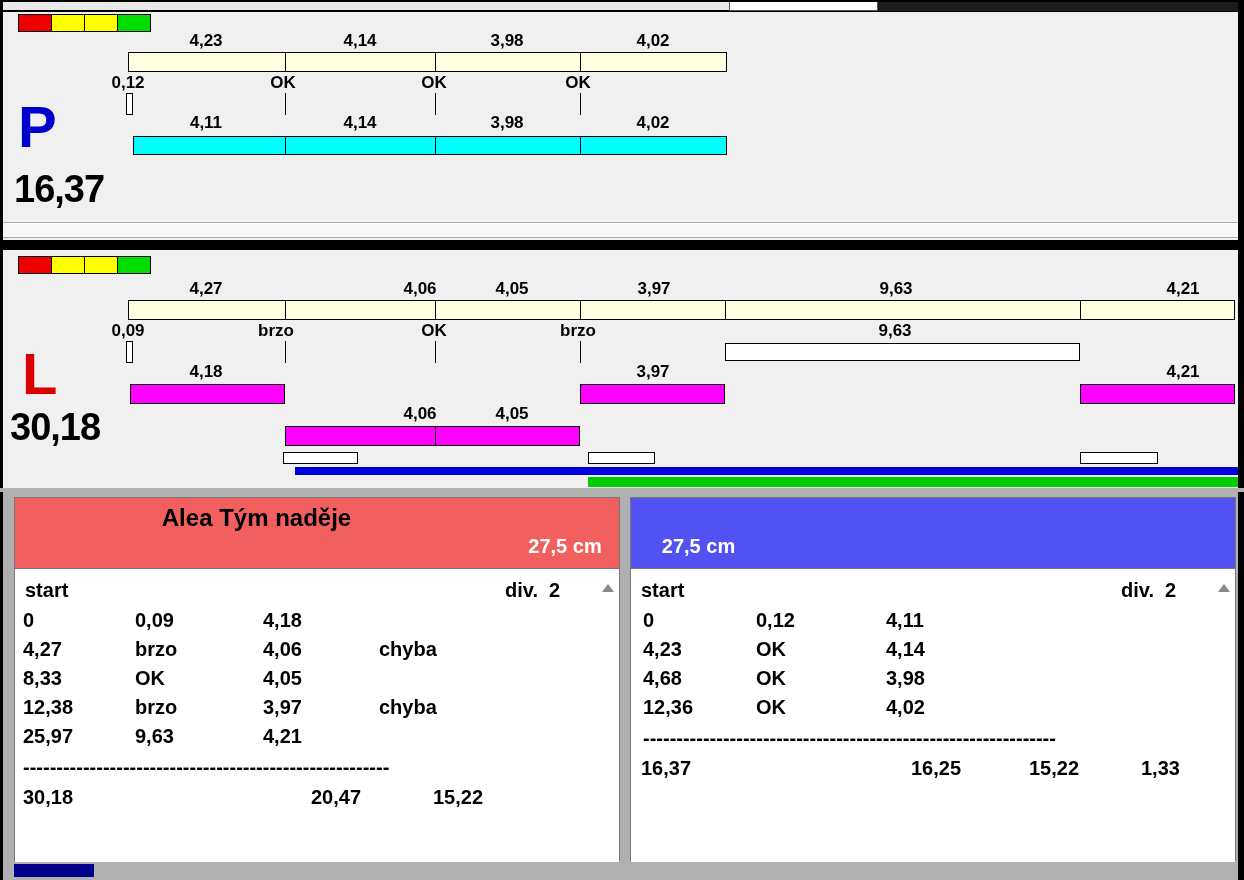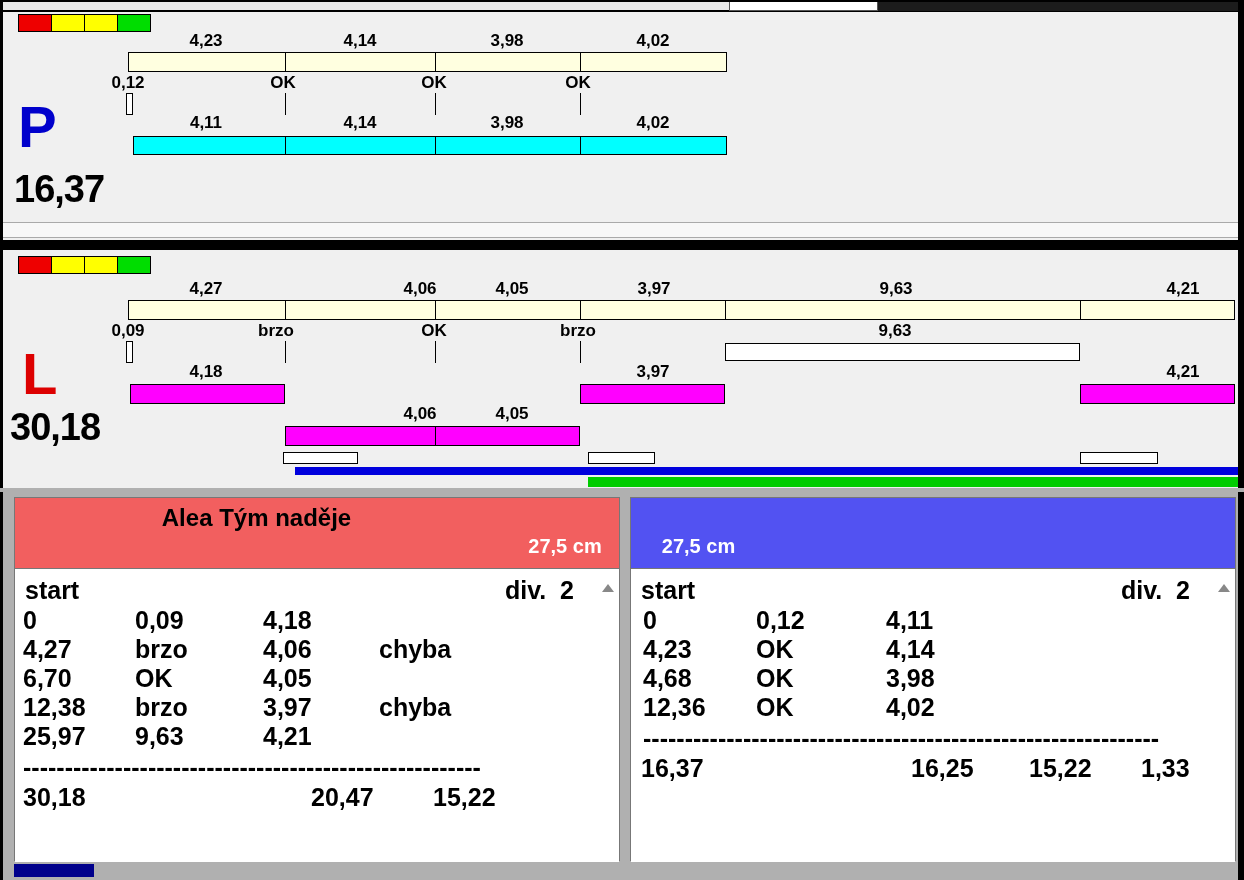--- a/index.html
+++ b/index.html
@@ -42,21 +42,21 @@
   .card-header { position:absolute; left:0; top:0; width:100%; height:70px; }
   .team-name    { position:absolute; top:6px;  font-size:24px; font-weight:bold; text-align:center; }
   .team-members { position:absolute; top:48px; font-size:15px; font-weight:bold; color:#fff; text-align:center;margin-top:40px; }
   .team-height  { position:absolute; top:37px; font-size:20px; font-weight:bold; color:#fff; text-align:center; }
   .card-left  .team-name, .card-left  .team-members { left:0; width:483px; }
   .card-left  .team-height { left:494px; width:112px; }
   .card-right .team-name, .card-right .team-members { left:120px; width:486px; }
   .card-right .team-height { left:10px; width:115px; }
   .card-body { position:absolute; left:0; top:70px; width:100%; height:294px; background:#fff; border-top:1px solid #777; }
   .card-rows { position:absolute; left:0; top:0; right:0; bottom:0; overflow:hidden; }
-  .trow { position:absolute; font-size:25px; font-weight:bold; white-space:pre; line-height:22px; }
+  .trow { position:absolute; font-size:20px; font-weight:bold; white-space:pre; line-height:22px; }
   .pos-start { left:10px; top:10px; }
   .pos-div   { left:490px; top:10px; }
   .scroll-up { position:absolute; right:5px; top:15px; width:0; height:0;
     border-left:6px solid transparent; border-right:6px solid transparent; border-bottom:8px solid #888; }
   .timestamp { position:absolute; left:497px; top:12px; width:261px; height:32px; background:#fff;
     border:1px solid #666; font-size:21px; font-weight:normal; display:flex; align-items:center; justify-content:center; z-index:10; }
   .navy-chip { position:absolute; left:14px; top:376px; width:80px; height:13px; background:#00008b; }
 </style>
 </head>
 <body>
@@ -166,21 +166,21 @@
         <div class="card-rows">
           <div class="trow pos-start">start</div>
           <div class="trow pos-div">div.  2</div>
         <div class="trow" style="left: 8px; top: 40px;">0</div>
             <div class="trow" style="left: 120px; top: 40px;">0,09</div>
             <div class="trow" style="left: 248px; top: 40px;">4,18</div>
             <div class="trow" style="left: 8px; top: 69px;">4,27</div>
             <div class="trow" style="left: 120px; top: 69px;">brzo</div>
             <div class="trow" style="left: 248px; top: 69px;">4,06</div>
             <div class="trow" style="left: 364px; top: 69px;">chyba</div>
-            <div class="trow" style="left: 8px; top: 98px;">6,70</div>
+            <div class="trow" style="left: 8px; top: 98px;">8,33</div>
             <div class="trow" style="left: 120px; top: 98px;">OK</div>
             <div class="trow" style="left: 248px; top: 98px;">4,05</div>
             <div class="trow" style="left: 8px; top: 127px;">12,38</div>
             <div class="trow" style="left: 120px; top: 127px;">brzo</div>
             <div class="trow" style="left: 248px; top: 127px;">3,97</div>
             <div class="trow" style="left: 364px; top: 127px;">chyba</div>
             <div class="trow" style="left: 8px; top: 156px;">25,97</div>
             <div class="trow" style="left: 120px; top: 156px;">9,63</div>
             <div class="trow" style="left: 248px; top: 156px;">4,21</div>
             <div class="trow" style="left: 8px; top: 187px;">-------------------------------------------------------</div>

